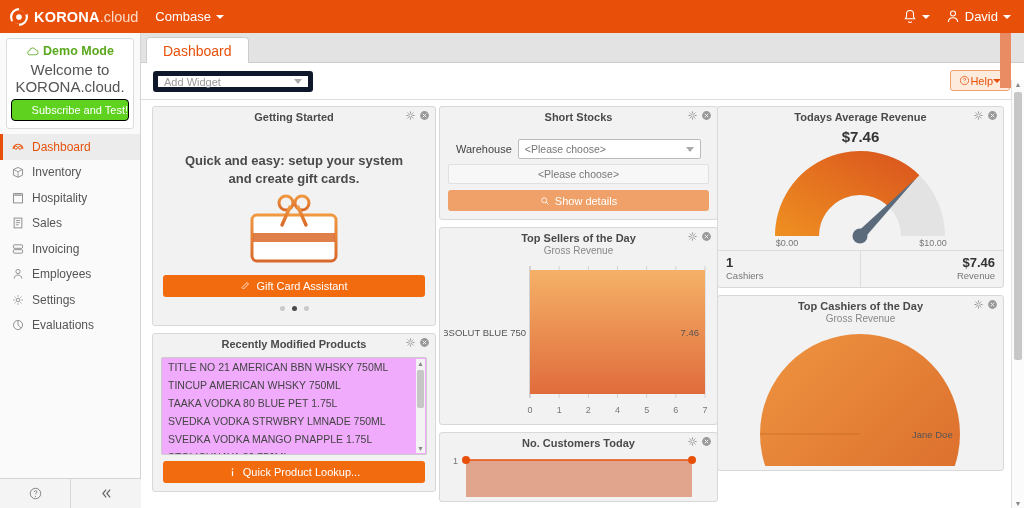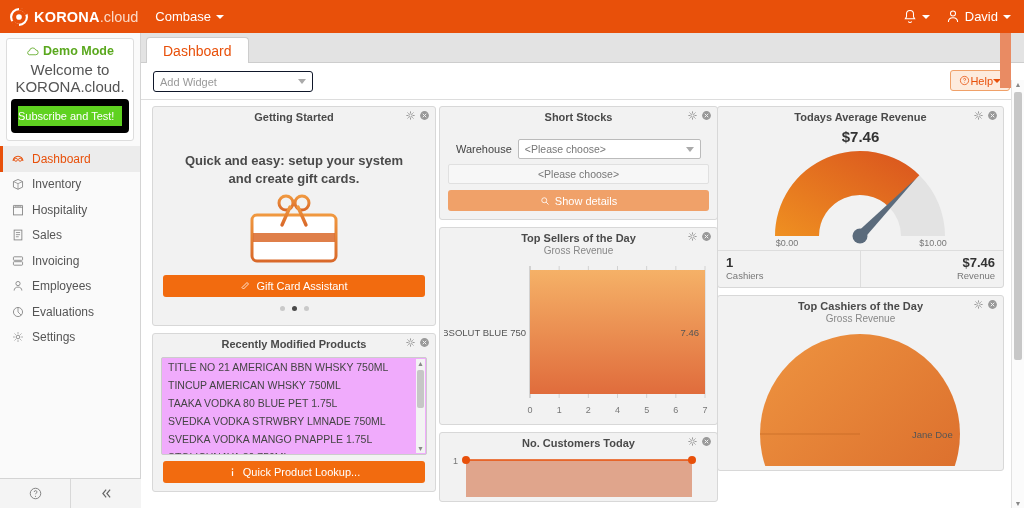--- a/index.html
+++ b/index.html
@@ -33,22 +33,22 @@
     background: #fafafa; border-right: 1px solid #d4d4d4;
   }
   .demo-card {
     margin: 5px 6px 4px 6px; background: #fff; border: 1px solid #ddd;
     border-radius: 3px; padding: 5px 4px 7px; text-align: center;
   }
   .demo-title { color: #5aa81e; font-weight: bold; font-size: 12.5px; display: flex; align-items: center; justify-content: center; gap: 4px; }
   .demo-sub { font-size: 15px; color: #555; margin: 3px 0 4px; }
   .demo-btn {
     display: block; width: 118px; margin: 0 auto; background: #5fd220;
-    border: 7px solid #000000; border-radius: 4px; color: #fff;
-    font-size: 11px; padding: 4px 0; cursor: pointer; text-align: left;
+    border: 1px solid #000000; border-radius: 4px; color: #fff;
+    font-size: 11px; padding: 4px 0; cursor: pointer; text-align: right;
   }
   .nav { margin-top: 5px; }
   .nav-item {
     display: flex; align-items: center; gap: 7px; height: 25.5px;
     padding-left: 11px; font-size: 12px; color: #555; cursor: pointer;
     position: relative;
   }
   .nav-item.active { background: #ececec; color: #e8500a; }
   .nav-item.active::before { content:""; position:absolute; left:0; top:0; bottom:0; width:3px; background:#e8500a; }
   .nav-ico { width: 14px; height: 14px; flex: none; display: block; }
@@ -69,21 +69,21 @@
     background: #fff; border: 1px solid #cdcdcd; border-bottom: none;
     border-radius: 4px 4px 0 0; color: #e8500a; font-size: 14px;
     display: flex; align-items: center; cursor: pointer;
   }
   .toolbar {
     position: absolute; left: 141px; top: 63px; width: 883px; height: 37px;
     background: #fff; border-bottom: 1px solid #ddd;
   }
   .widget-select {
     position: absolute; left: 12px; top: 8px; width: 160px; height: 21px;
-    border: 1px solid #0f172a; border-radius: 3px; background: #fff;
+    border: 5px solid #0f172a; border-radius: 3px; background: #fff;
     font-size: 11px; color: #999; display: flex; align-items: center;
     padding: 0 6px; cursor: pointer;
   }
   .sel-caret { margin-left: auto; width: 0; height: 0; border-left: 4px solid transparent; border-right: 4px solid transparent; border-top: 5px solid #aaa; }
   .help-btn {
     position: absolute; right: 14px; top: 7px; height: 21px; padding: 0 8px;
     background: #fdebdd; border: 1px solid #f0a169; border-radius: 3px;
     color: #e8500a; font-size: 11px; display: flex; align-items: center;
     cursor: pointer;
   }
@@ -260,31 +260,31 @@
       </div>
       <div class="nav-item">
         <svg class="nav-ico" viewBox="0 0 20 20">
           <circle cx="10" cy="6.5" r="3" fill="none" stroke="#888" stroke-width="1.3"></circle>
           <path d="M4.5 16.5c0-3.2 2.5-5 5.5-5s5.5 1.8 5.5 5" fill="none" stroke="#888" stroke-width="1.3"></path>
         </svg>
         <span>Employees</span>
       </div>
       <div class="nav-item">
         <svg class="nav-ico" viewBox="0 0 20 20">
+          <circle cx="10" cy="10" r="2.6" fill="none" stroke="#888" stroke-width="1.3"></circle>
+          <path d="M10 3.2v2M10 14.8v2M3.2 10h2M14.8 10h2M5.2 5.2l1.4 1.4M13.4 13.4l1.4 1.4M14.8 5.2l-1.4 1.4M6.6 13.4l-1.4 1.4" stroke="#888" stroke-width="1.3"></path>
+        </svg>
+        <span>Settings</span>
+      </div>
+      <div class="nav-item">
+        <svg class="nav-ico" viewBox="0 0 20 20">
           <circle cx="10" cy="10" r="6.5" fill="none" stroke="#888" stroke-width="1.3"></circle>
           <path d="M10 10V3.5M10 10l4.6 4.6" fill="none" stroke="#888" stroke-width="1.2"></path>
         </svg>
         <span>Evaluations</span>
-      </div>
-      <div class="nav-item">
-        <svg class="nav-ico" viewBox="0 0 20 20">
-          <circle cx="10" cy="10" r="2.6" fill="none" stroke="#888" stroke-width="1.3"></circle>
-          <path d="M10 3.2v2M10 14.8v2M3.2 10h2M14.8 10h2M5.2 5.2l1.4 1.4M13.4 13.4l1.4 1.4M14.8 5.2l-1.4 1.4M6.6 13.4l-1.4 1.4" stroke="#888" stroke-width="1.3"></path>
-        </svg>
-        <span>Settings</span>
       </div>
     </div>
 
     <div class="sidebar-footer">
       <div class="sf-btn">
         <svg width="15" height="15" viewBox="0 0 20 20">
           <circle cx="10" cy="10" r="7" fill="none" stroke="#777" stroke-width="1.2"></circle>
           <path d="M8.3 8a1.8 1.8 0 1 1 2.4 1.7c-.5.3-.7.7-.7 1.3" fill="none" stroke="#777" stroke-width="1.2"></path>
           <circle cx="10" cy="13.6" r=".75" fill="#777"></circle>
         </svg>

